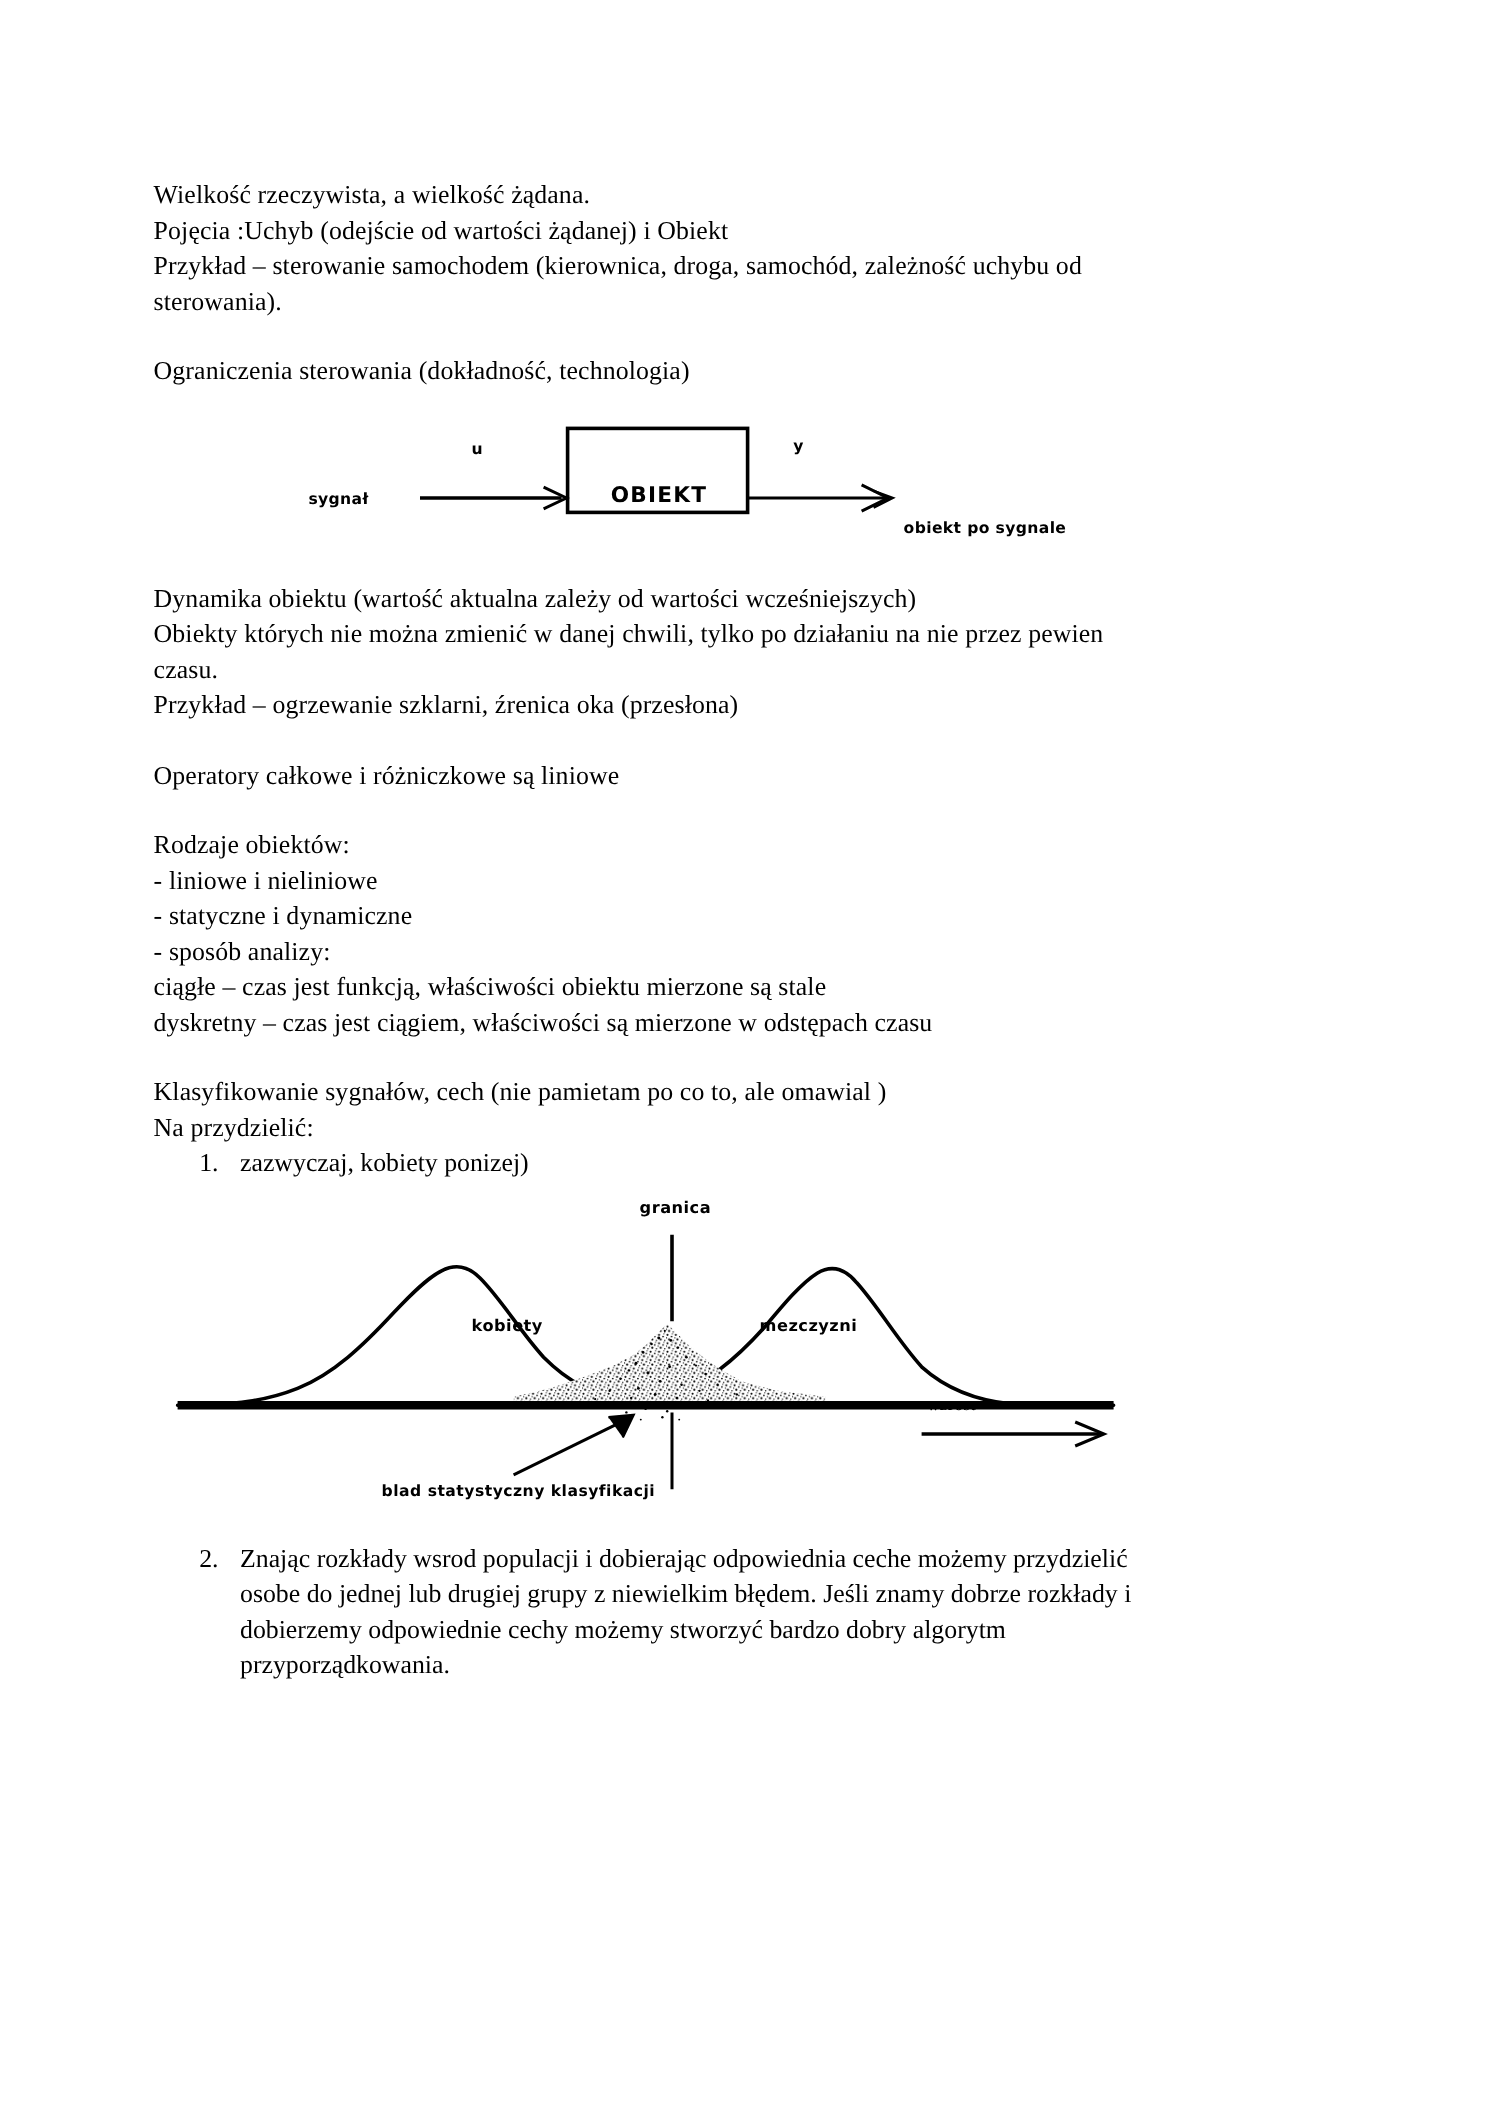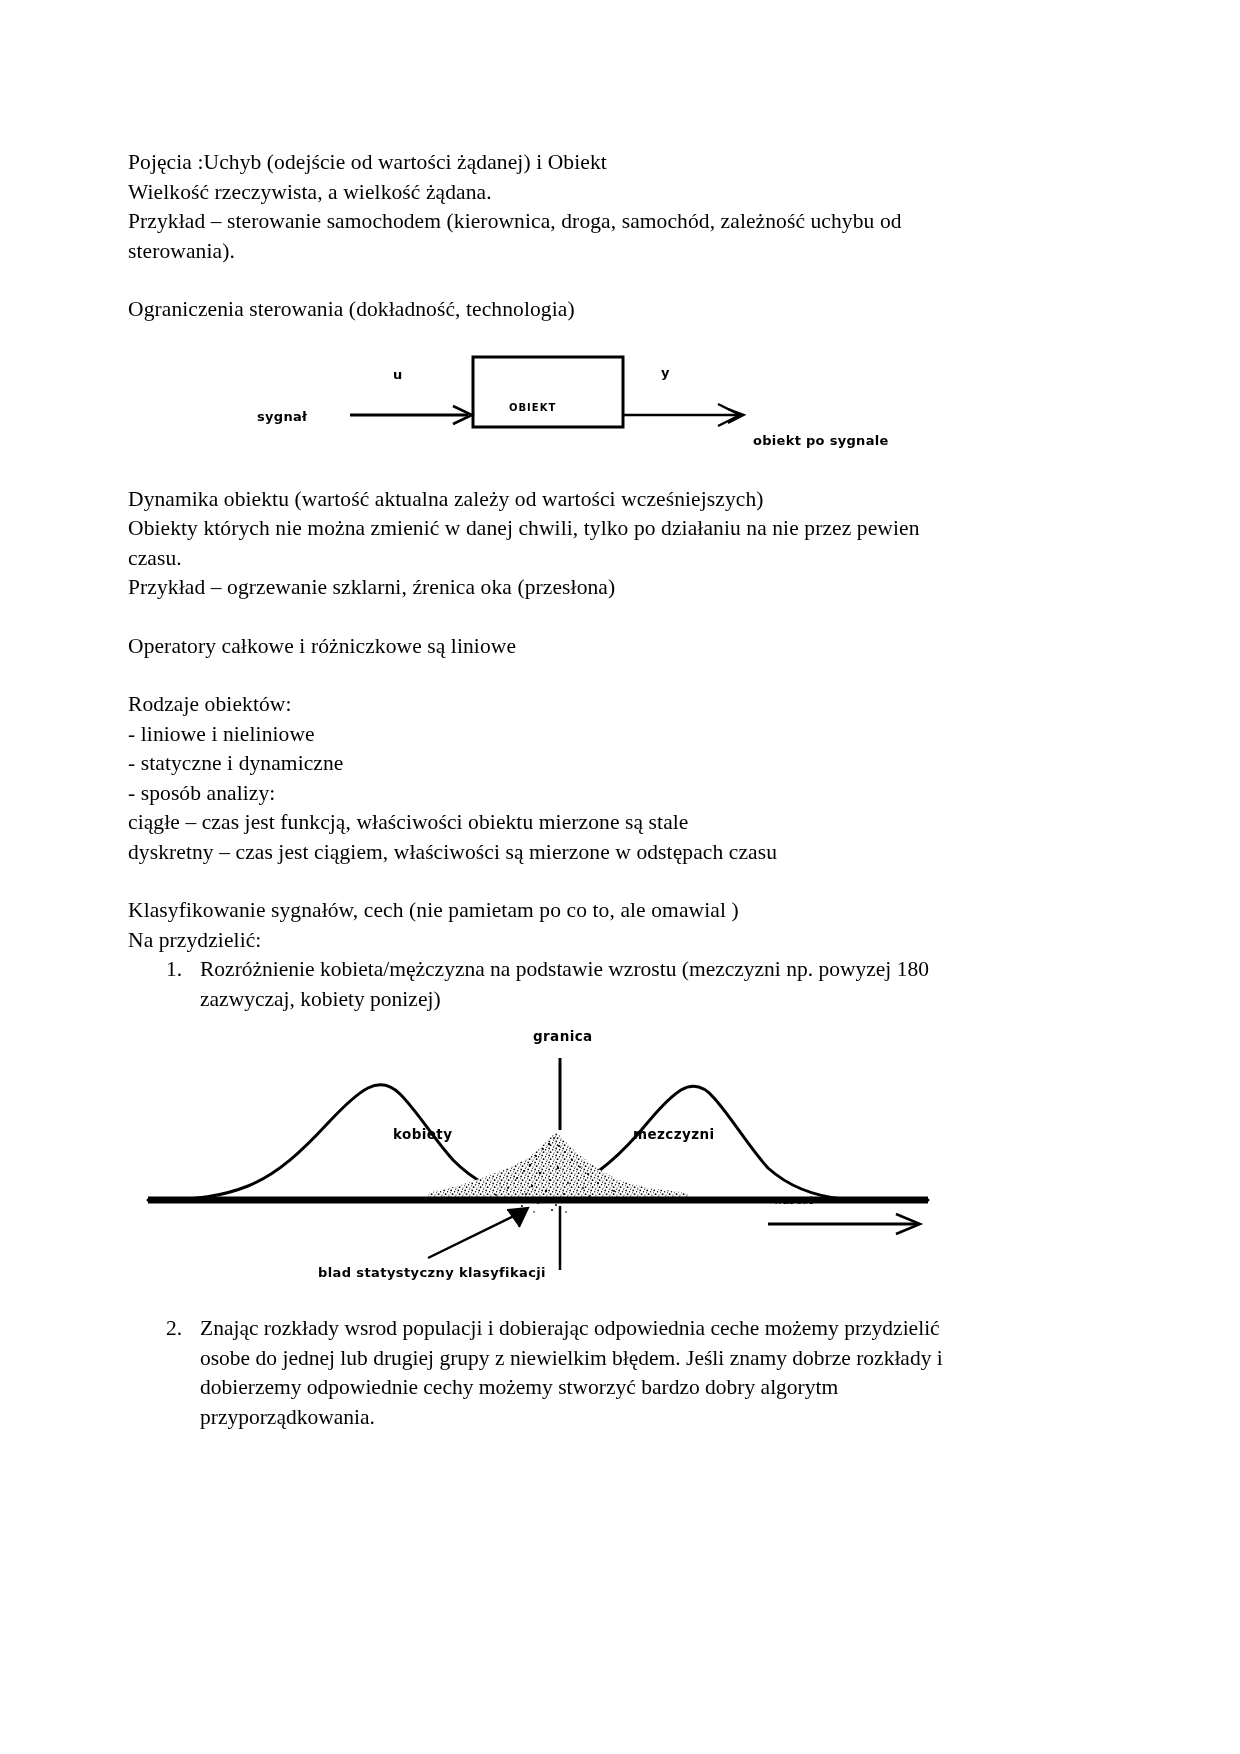--- a/index.html
+++ b/index.html
@@ -52,21 +52,21 @@
   .dg-label {
     position: absolute;
     font-family: "DejaVu Sans", "Liberation Sans", sans-serif;
     font-weight: bold;
     font-size: 13px;
     letter-spacing: 0.3px;
     white-space: nowrap;
   }
   .lbl-sygnal { left: 129px; top: 70px; }
   .lbl-u      { left: 265px; top: 28px; }
-  .lbl-obiekt { left: 381px; top: 63px; font-size: 10px; letter-spacing: 1px;}
+  .lbl-obiekt { left: 381px; top: 63px; font-size: 18px; letter-spacing: 1px;}
   .lbl-y      { left: 533px; top: 26px; }
   .lbl-out    { left: 625px; top: 70px; margin-top: 24px; }
 
   
   ol.numlist {
     margin: 0;
     padding: 0 0 0 72px;
     list-style: none;
     counter-reset: item;
   }
@@ -105,22 +105,22 @@
   .lbl-wzrost  { left: 645px; top: 164px; font-family: Liberation Serif, serif; }
   .lbl-blad    { left: 190px; top: 237px; font-size: 13px; }
 </style>
 </head>
 <body>
 
 <div class="page">
   <div class="content">
 
     <div class="para">
+      <span class="line">Wielkość rzeczywista, a wielkość żądana.</span>
       <span class="line">Pojęcia :Uchyb (odejście od wartości żądanej) i Obiekt</span>
-      <span class="line">Wielkość rzeczywista, a wielkość żądana.</span>
       <span class="line">Przykład – sterowanie samochodem (kierownica, droga, samochód, zależność uchybu od</span>
       <span class="line">sterowania).</span>
     </div>
 
     <div class="gap-sm"></div>
 
     <div class="para">
       <span class="line">Ograniczenia sterowania (dokładność, technologia)</span>
     </div>
 
@@ -174,21 +174,20 @@
     <div class="gap-sm"></div>
 
     <div class="para">
       <span class="line">Klasyfikowanie sygnałów, cech (nie pamietam po co to, ale omawial )</span>
       <span class="line">Na przydzielić:</span>
     </div>
 
     <ol class="numlist">
       <li>
         <span class="num">1.</span>
-        <span class="line">Rozróżnienie kobieta/mężczyzna na podstawie wzrostu (mezczyzni np. powyzej 180</span>
         <span class="line">zazwyczaj, kobiety ponizej)</span>
       </li>
     </ol>
 
     <div class="figure-wrap">
       <svg width="830" height="270" viewBox="0 0 830 270">
         <defs>
           <clipPath id="overlapClip">
 
             <path d="M 300,165 L 330,158 L 360,148 L 385,138 L 400,130 L 410,122 L 420,112 L 428,104

